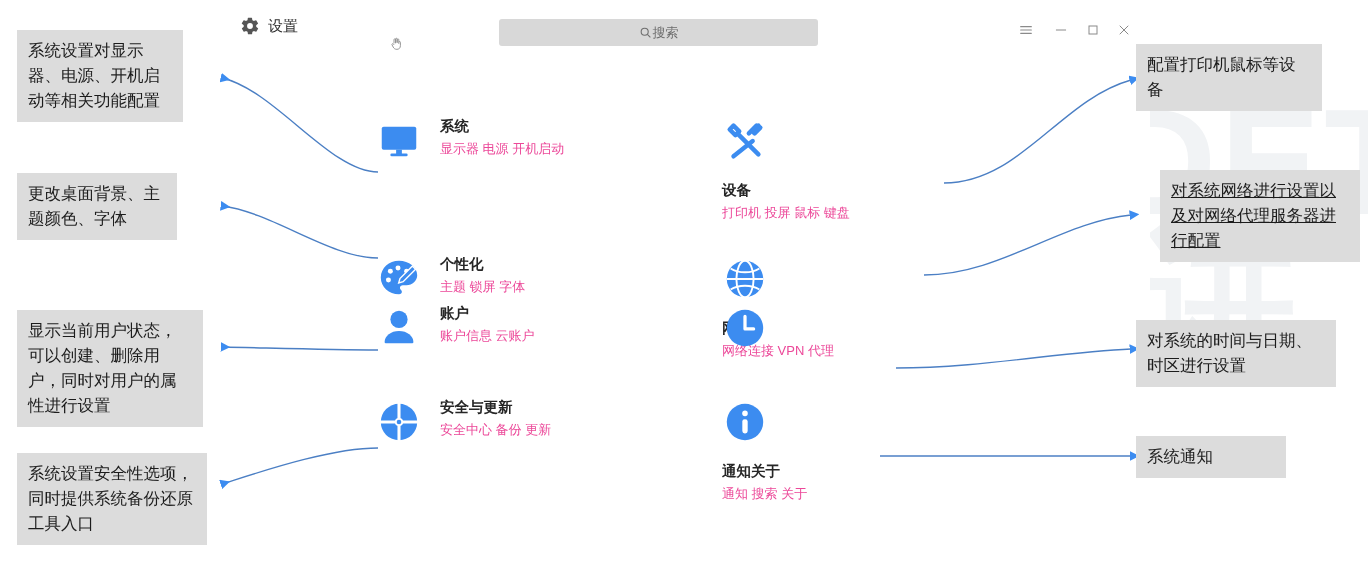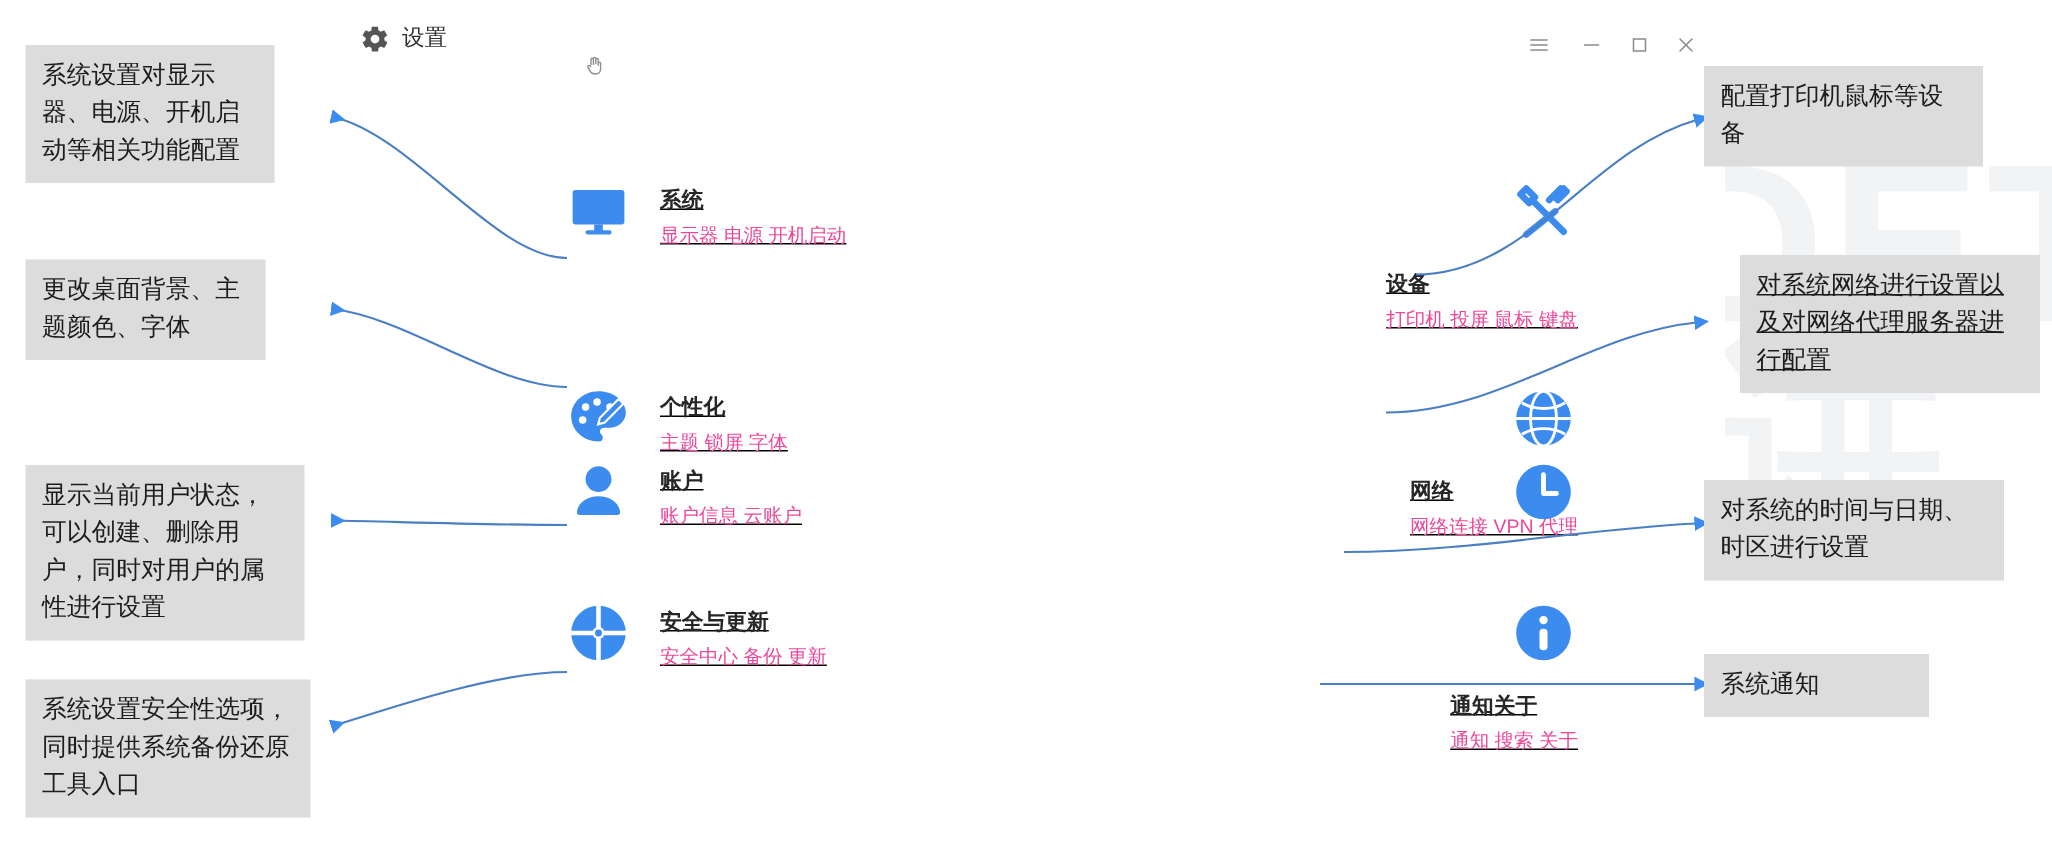--- a/index.html
+++ b/index.html
@@ -113,24 +113,23 @@
   
   #settings-grid {
     position: absolute;
     left: 0;
     top: 118px;
     width: 932px;
   }
   .settings-item {
     position: absolute;
     display: flex;
-    align-items: flex-end;
+    align-items: flex-start;
     gap: 18px;
     width: 330px;
-    text-decoration: underline;
   }
   .col-left  { left: 158px; }
   .col-right { left: 504px; flex-direction: column; }
   .row-0 { top: 0px; }
   .row-1 { top: 94px; margin-top: 44px; }
   .row-2 { top: 187px; }
   .row-3 { top: 281px; }
 
   .item-icon {
     width: 46px;
@@ -231,20 +230,29 @@
     </span>
 
     <span id="app-title">设置</span>
 
     <span id="cursor-hand">
       <svg viewBox="0 0 24 24" width="16" height="16" fill="none" stroke="#8f8f8f" stroke-width="1.4">
         <path d="M9 11V5.5a1.2 1.2 0 0 1 2.4 0V11m0-.8V4.6a1.2 1.2 0 0 1 2.4 0v5.6m0-.4V5.6a1.2 1.2 0 0 1 2.4 0v6.2m0-2.3a1.2 1.2 0 0 1 2.4 0v5.1c0 3.4-2.2 5.4-5.2 5.4-3 0-4.5-1.3-5.6-3.4L6 13.2a1.25 1.25 0 0 1 2.1-1.3l.9 1.3"></path>
       </svg>
     </span>
 
+    <div id="search-box">
+      <span>
+        <svg id="search-icon" viewBox="0 0 24 24" fill="none" stroke="#6e6e6e" stroke-width="2">
+          <circle cx="10.5" cy="10.5" r="6.5"></circle>
+          <line x1="15.5" y1="15.5" x2="21" y2="21"></line>
+        </svg>
+      </span>
+      <span id="search-placeholder">搜索</span>
+    </div>
 
     <span class="win-btn" id="win-menu">
       <svg viewBox="0 0 24 24" width="16" height="16" stroke="#8a8a8a" stroke-width="1.7" stroke-linecap="round">
         <line x1="4" y1="7" x2="20" y2="7"></line>
         <line x1="4" y1="12" x2="20" y2="12"></line>
         <line x1="4" y1="17" x2="20" y2="17"></line>
       </svg>
     </span>
     <span class="win-btn" id="win-min">
       <svg viewBox="0 0 24 24" width="16" height="16" stroke="#8a8a8a" stroke-width="1.5" stroke-linecap="round">

